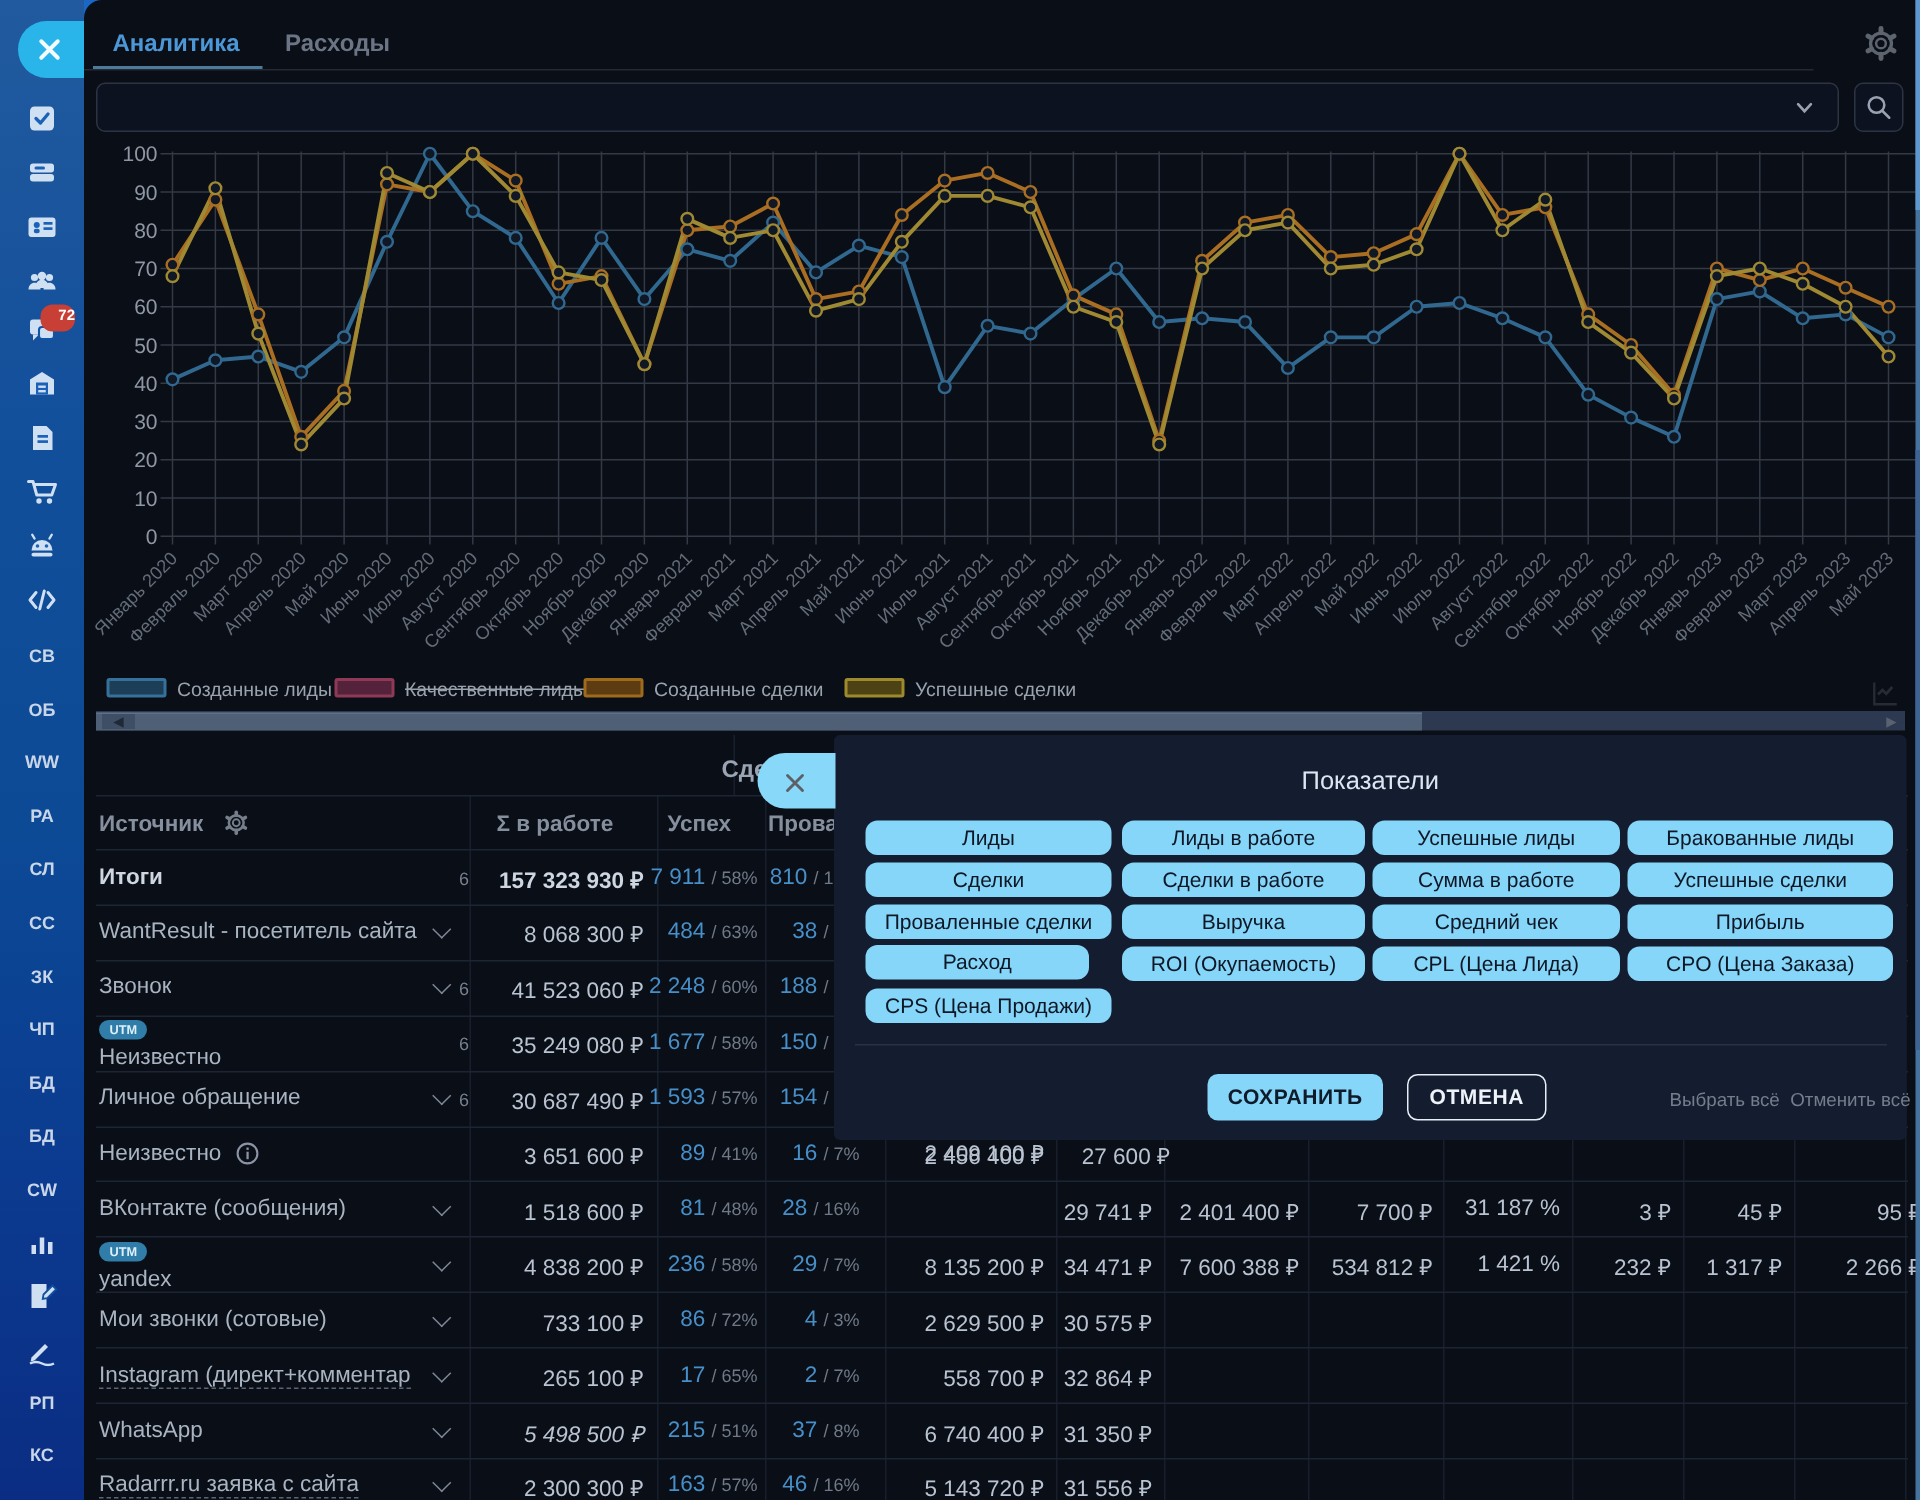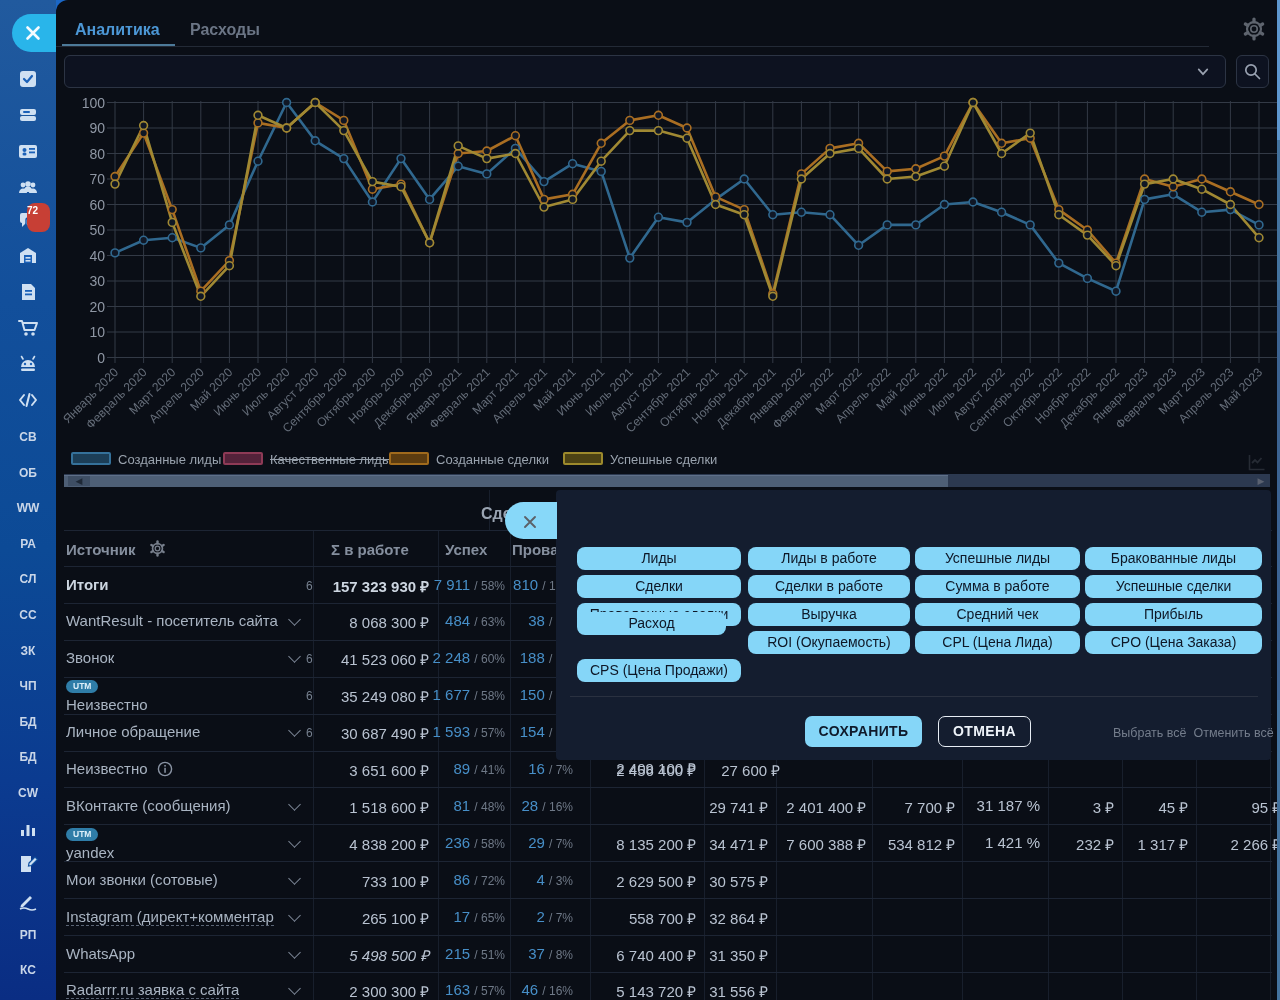--- a/index.html
+++ b/index.html
@@ -6,22 +6,22 @@
   html,body { width:1280px; height:1000px; overflow:hidden; background:#0a0e16; font-family:"Liberation Sans", sans-serif; }
   .abs { position:absolute; }
   #page { position:relative; width:1280px; height:1000px; background:#0a0e16; overflow:hidden; }
 
   
   #sidebar { position:absolute; left:0; top:0; width:56px; height:1000px;
     background:linear-gradient(180deg,#215a9e 0%,#124f9b 30%,#0c4a96 55%,#0b3b90 78%,#0a2d83 100%); }
   .sb-txt { position:absolute; left:0; width:56px; text-align:center; color:#c9d6e8; font-size:12px; font-weight:bold; }
   #closebtn { position:absolute; left:12px; top:14px; width:44px; height:38px; background:#29b5ea; border-radius:19px 0 0 19px; }
   #closebtn svg { position:absolute; left:13px; top:11px; }
-  #badge72 { position:absolute; left:27px; top:203px; width:23px; height:29px; background:#c73f35; border-radius:8px;
-    color:#fff; font-size:10px; font-weight:bold; text-align:left; line-height:15px; }
+  #badge72 { position:absolute; left:27px; top:203px; width:23px; height:18px; background:#c73f35; border-radius:8px;
+    color:#fff; font-size:10px; font-weight:bold; text-align:right; line-height:15px; }
 
   
   #tabbar-line { position:absolute; left:56px; top:46px; width:1153px; height:1px; background:#232a36; }
   .tab1 { position:absolute; left:75px; top:21px; font-size:16px; font-weight:bold; color:#4c97d6; }
   .tab2 { position:absolute; left:190px; top:21px; font-size:16px; font-weight:bold; color:#6b7585; }
   #tabu { position:absolute; left:62px; top:44px; width:113px; height:2px; background:#4d7a99; }
 
   #filterbar { position:absolute; left:64px; top:55px; width:1162px; height:33px; border:1px solid #2c3444; border-radius:6px; background:#0d1220; }
   #chip { position:absolute; left:66px; top:59px; height:26px; background:#466177; border-radius:4px; color:#e3edf6;
      font-size:14px; line-height:26px; padding:0 7px; }
@@ -577,33 +577,34 @@
 <div id="hsb-track"></div>
     <div id="hsb-thumb"></div>
     <div id="hsb-btn">◀</div>
     <div id="hsb-btn2">▶</div>
 <div id="modal"></div>
 <div id="modal-close">
       <svg class="abs" style="left:17px;top:12px" width="16" height="16" viewBox="0 0 16 16">
         <path d="M3 3 L13 13 M13 3 L3 13" stroke="#5c6168" stroke-width="1.9" stroke-linecap="round"></path>
       </svg>
     </div>
+<div id="modal-title">Показатели</div>
 <div class="mbtn" style="left:577px;top:547px;width:164px">Лиды</div>
 <div class="mbtn" style="left:748px;top:547px;width:162px">Лиды в работе</div>
 <div class="mbtn" style="left:915px;top:547px;width:165px">Успешные лиды</div>
 <div class="mbtn" style="left:1085px;top:547px;width:177px">Бракованные лиды</div>
 <div class="mbtn" style="left:577px;top:575px;width:164px">Сделки</div>
 <div class="mbtn" style="left:748px;top:575px;width:162px">Сделки в работе</div>
 <div class="mbtn" style="left:915px;top:575px;width:165px">Сумма в работе</div>
 <div class="mbtn" style="left:1085px;top:575px;width:177px">Успешные сделки</div>
 <div class="mbtn" style="left:577px;top:603px;width:164px">Проваленные сделки</div>
 <div class="mbtn" style="left:748px;top:603px;width:162px">Выручка</div>
 <div class="mbtn" style="left:915px;top:603px;width:165px">Средний чек</div>
 <div class="mbtn" style="left:1085px;top:603px;width:177px">Прибыль</div>
-<div class="mbtn" style="left:577px;top:612px;width:149px">Расход</div>
+<div class="mbtn" style="left:577px;top:630px;width:149px">Расход</div>
 <div class="mbtn" style="left:748px;top:631px;width:162px">ROI (Окупаемость)</div>
 <div class="mbtn" style="left:915px;top:631px;width:165px">CPL (Цена Лида)</div>
 <div class="mbtn" style="left:1085px;top:631px;width:177px">CPO (Цена Заказа)</div>
 <div class="mbtn" style="left:577px;top:659px;width:164px">CPS (Цена Продажи)</div>
 <div id="msep"></div>
 <div id="msave">СОХРАНИТЬ</div>
 <div id="mcancel">ОТМЕНА</div>
 <div id="mselall">Выбрать всё&nbsp;&nbsp;Отменить всё</div>
 <div id="vstrip"></div>
     <div id="vstrip-mid"></div>

